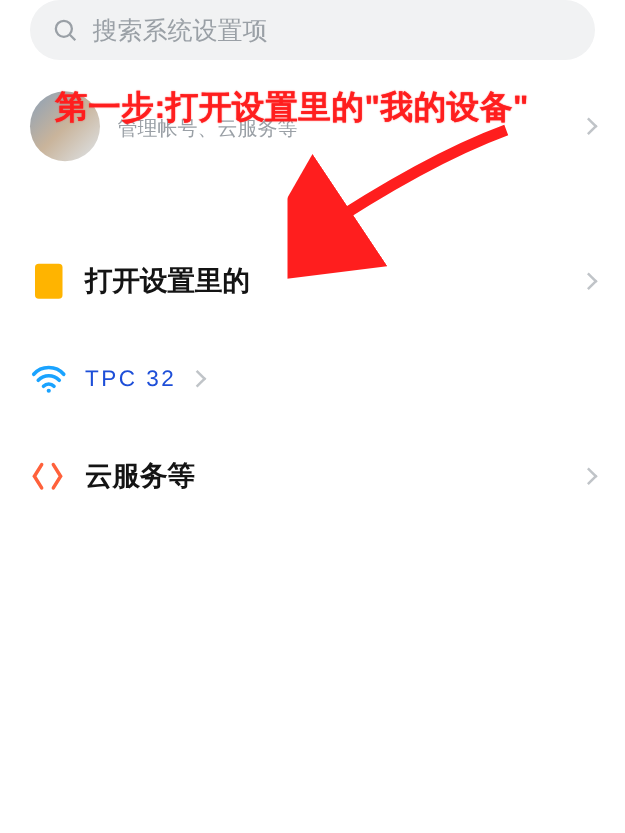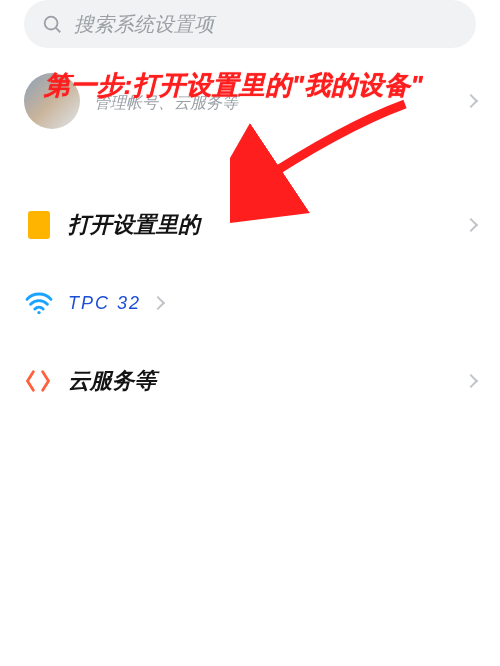--- a/index.html
+++ b/index.html
@@ -1,17 +1,17 @@
 <!DOCTYPE html>
 <html><head>
   <meta charset="utf-8">
   <style>
     * { box-sizing: border-box; margin: 0; padding: 0; }
     html, body { width: 500px; height: 666px; overflow: hidden; font-family: -apple-system, "Helvetica Neue", Arial, "PingFang SC", "Microsoft YaHei", sans-serif; background: #fff; color: #111; }
-    .screen { position: relative; width: 500px; height: 481px; background: #fff; font-style: italic; }
+    .screen { position: relative; width: 500px; height: 481px; background: #fff; }
 
     
     .search-wrap { padding: 0 24px 18px 24px; }
     .search-bar { display: flex; align-items: center; height: 48px; background: #f1f2f3; border-radius: 28px; padding: 0 16px; }
     .search-bar .icon { width: 24px; height: 24px; display: flex; align-items: center; justify-content: center; color: #9aa0a6; }
     .search-bar .placeholder { margin-left: 10px; font-size: 20px; color: #9aa0a6; }
 
     
     .row { display: flex; align-items: center; padding: 0 24px; height: 78px; }
     .texts { display: flex; flex-direction: column; flex: 1; min-width: 0; }

